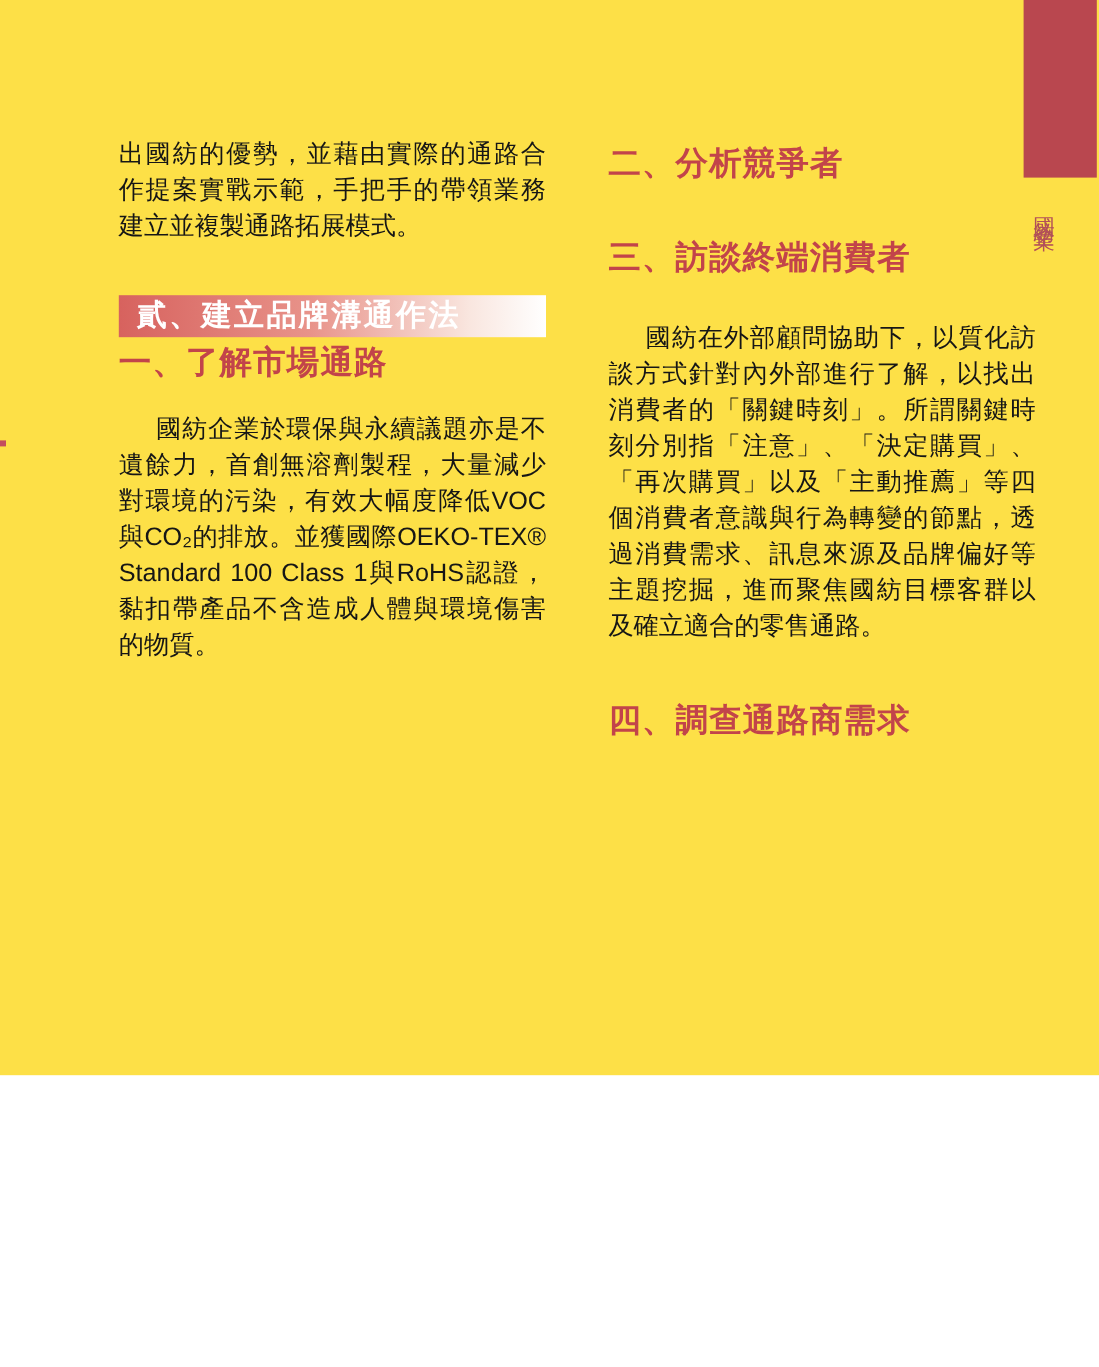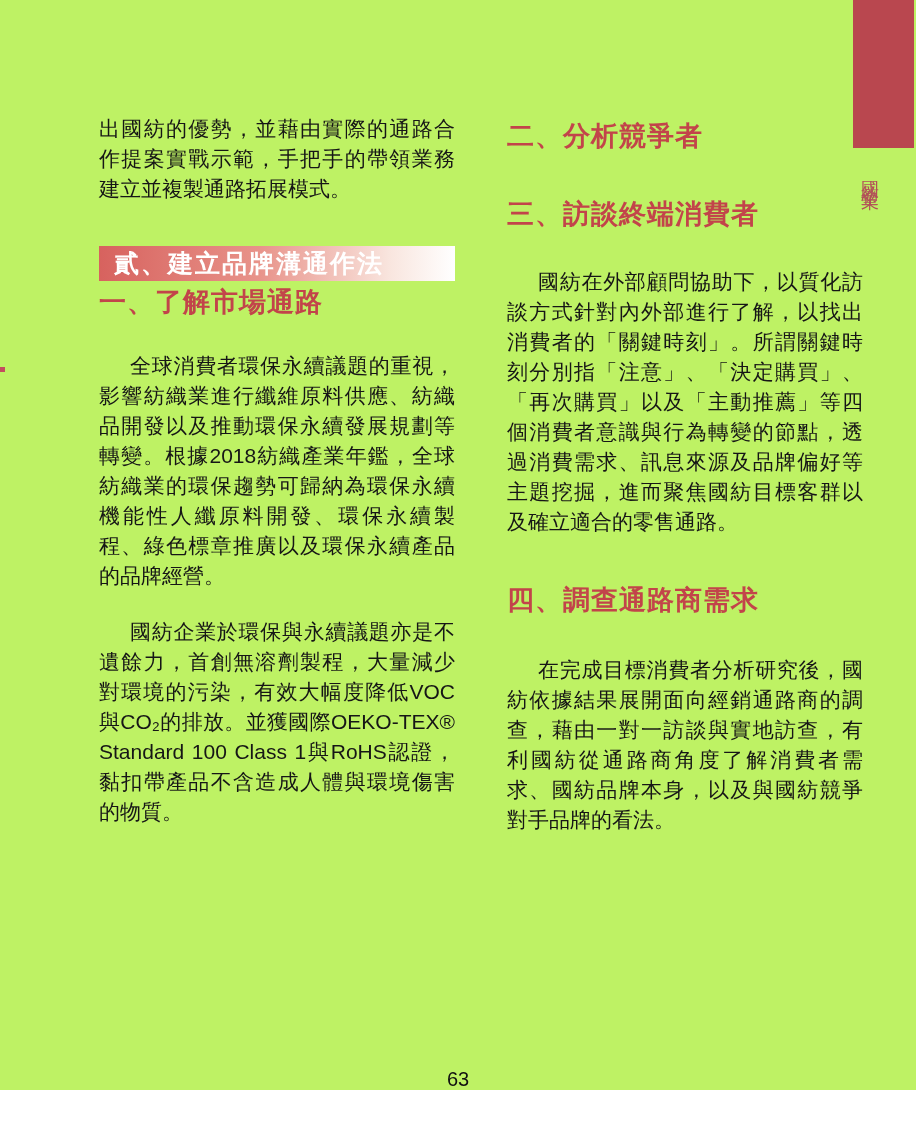--- a/index.html
+++ b/index.html
@@ -3,22 +3,22 @@
 <meta charset="utf-8">
 <style>
   * { margin:0; padding:0; box-sizing:border-box; }
   html,body { background:#ffffff; }
   body {
     width:916px; height:1139px;
     font-family:"Liberation Sans", sans-serif;
     position:relative;
   }
   .page {
-    position:relative; width:916px; height:1090px;
-    background:#bef264; overflow:hidden;
+    position:relative; width:916px; height:896px;
+    background:#fde047; overflow:hidden;
   }
   
   .corner-block {
     position:absolute; left:853px; top:0; width:61px; height:148px;
     background:#b9474f;
   }
   
   .side-label {
     position:absolute; left:858px; top:166px;
     writing-mode:vertical-rl; text-orientation:upright;
@@ -77,36 +77,34 @@
 
     <p class="body">出國紡的優勢，並藉由實際的通路合作提案實戰示範，手把手的帶領業務建立並複製通路拓展模式。</p>
 
     <div class="banner">
       <span>貳、建立品牌溝通作法</span>
     </div>
 
 
     <h2 class="sec h-market">一、了解市場通路</h2>
 
-    <p class="body indent p-market-1">全球消費者環保永續議題的重視，影響紡織業進行纖維原料供應、紡織品開發以及推動環保永續發展規劃等轉變。根據2018紡織產業年鑑，全球紡織業的環保趨勢可歸納為環保永續機能性人纖原料開發、環保永續製程、綠色標章推廣以及環保永續產品的品牌經營。</p>
 
     <p class="body indent p-market-2">國紡企業於環保與永續議題亦是不遺餘力，首創無溶劑製程，大量減少對環境的污染，有效大幅度降低VOC與CO₂的排放。並獲國際OEKO-TEX® Standard 100 Class 1與RoHS認證，黏扣帶產品不含造成人體與環境傷害的物質。</p>
 
   </div>
 
   <div class="col col-right">
 
     <h2 class="sec h-comp">二、分析競爭者</h2>
 
 
     <h2 class="sec h-consumers">三、訪談終端消費者</h2>
 
     <p class="body indent p-consumers">國紡在外部顧問協助下，以質化訪談方式針對內外部進行了解，以找出消費者的「關鍵時刻」。所謂關鍵時刻分別指「注意」、「決定購買」、「再次購買」以及「主動推薦」等四個消費者意識與行為轉變的節點，透過消費需求、訊息來源及品牌偏好等主題挖掘，進而聚焦國紡目標客群以及確立適合的零售通路。</p>
 
     <h2 class="sec h-channels">四、調查通路商需求</h2>
 
-    <p class="body indent p-channels">在完成目標消費者分析研究後，國紡依據結果展開面向經銷通路商的調查，藉由一對一訪談與實地訪查，有利國紡從通路商角度了解消費者需求、國紡品牌本身，以及與國紡競爭對手品牌的看法。</p>
 
   </div>
 
   <div class="page-number">63</div>
 
 </div>
 
 </body></html>

